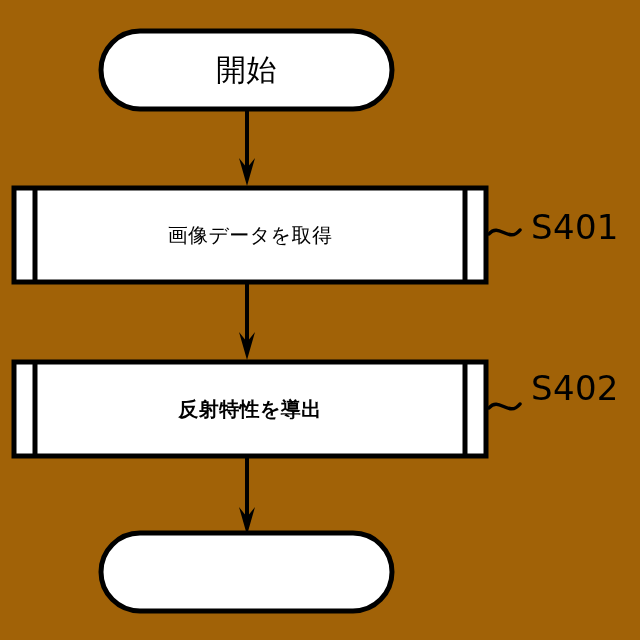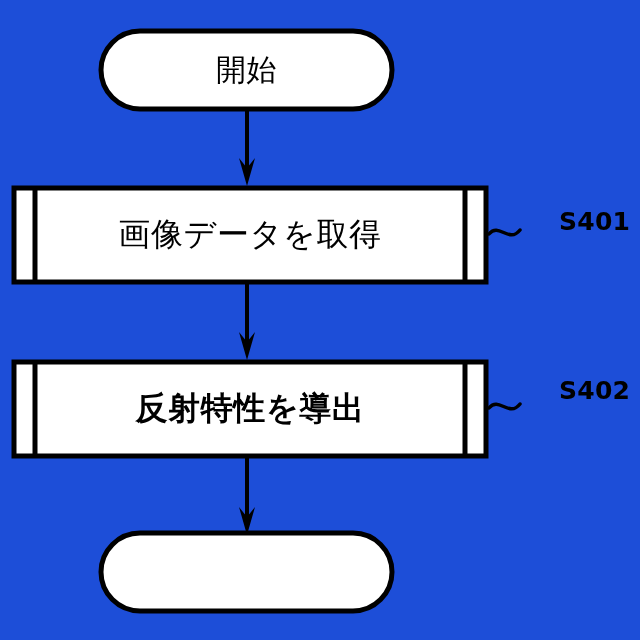--- a/index.html
+++ b/index.html
@@ -8,21 +8,21 @@
     padding: 0;
     background: #ffffff;
   }
   body {
     font-family: "DejaVu Sans", "Liberation Sans", sans-serif;
   }
   #canvas {
     position: relative;
     width: 640px;
     height: 640px;
-    background: #1d4ed8;
+    background: #a16207;
     overflow: hidden;
   }
   #flow-svg {
     position: absolute;
     left: 0;
     top: 0;
     width: 640px;
     height: 640px;
     display: block;
   }
@@ -34,32 +34,31 @@
     color: #000000;
     font-family: "DejaVu Sans", "Liberation Sans", sans-serif;
     white-space: nowrap;
     letter-spacing: 0.02em;
   }
   .terminal-label {
     font-size: 30px;
     font-weight: 400;
   }
   .process-label {
-    font-size: 32px;
+    font-size: 20px;
     font-weight: 400;
   }
   .step-label {
     position: absolute;
     color: #000000;
     font-family: "DejaVu Sans", "Liberation Sans", sans-serif;
-    font-size: 25px;
-    font-weight: 700;
+    font-size: 34px;
+    font-weight: 400;
     letter-spacing: 0.01em;
     white-space: nowrap;
-    margin-left: 28px;
   }
 </style>
 </head>
 <body>
 
 <div id="canvas">
 
   <svg id="flow-svg" viewBox="0 0 640 640" xmlns="http://www.w3.org/2000/svg">
 
     <rect x="101" y="31" width="291" height="78" rx="39" ry="39" fill="#ffffff" stroke="#000000" stroke-width="5"></rect>
@@ -100,15 +99,15 @@
 
   <div class="node-label terminal-label" style="left:101px; top:31px; width:291px; height:78px;">開始</div>
 
   <div class="node-label process-label" style="left:14px; top:188px; width:472px; height:94px;">画像データを取得</div>
 
   <div class="node-label process-label" style="left:14px; top:362px; width:472px; height:94px;font-weight:bold;">反射特性を導出</div>
 
 
   <div class="step-label" style="left:531px; top:207px;">S401</div>
 
-  <div class="step-label" style="left:531px; top:376px;">S402</div>
+  <div class="step-label" style="left:531px; top:368px;">S402</div>
 
 </div>
 
 </body></html>

